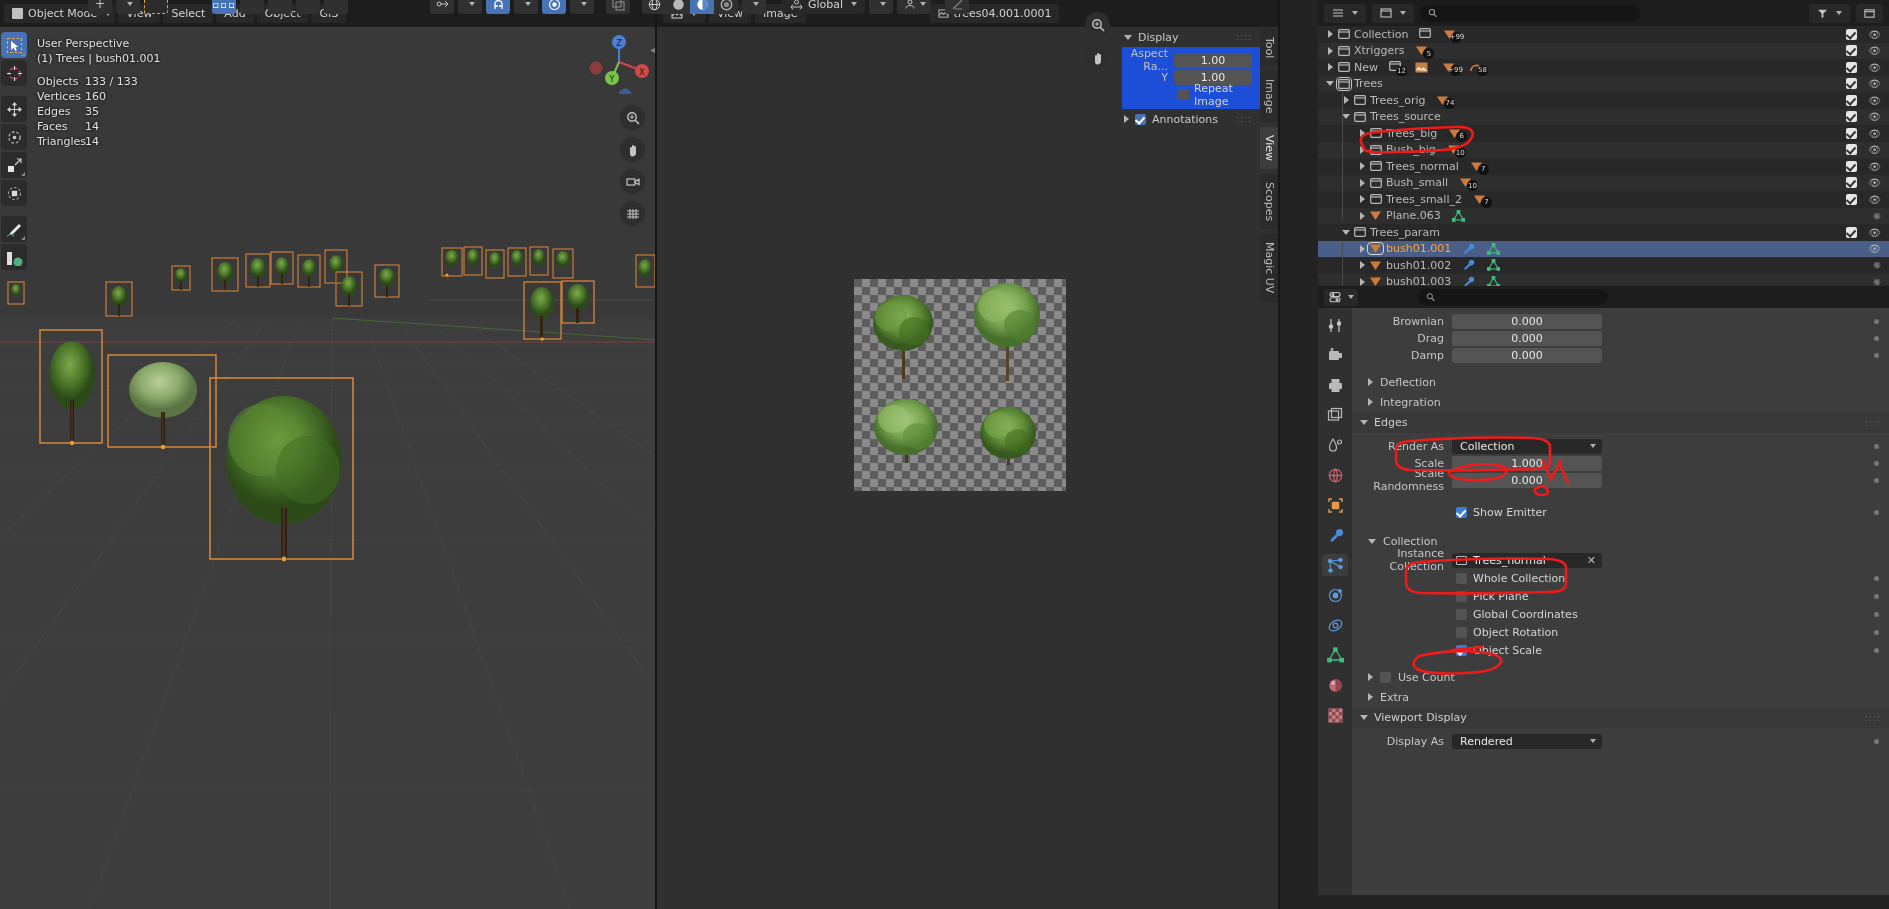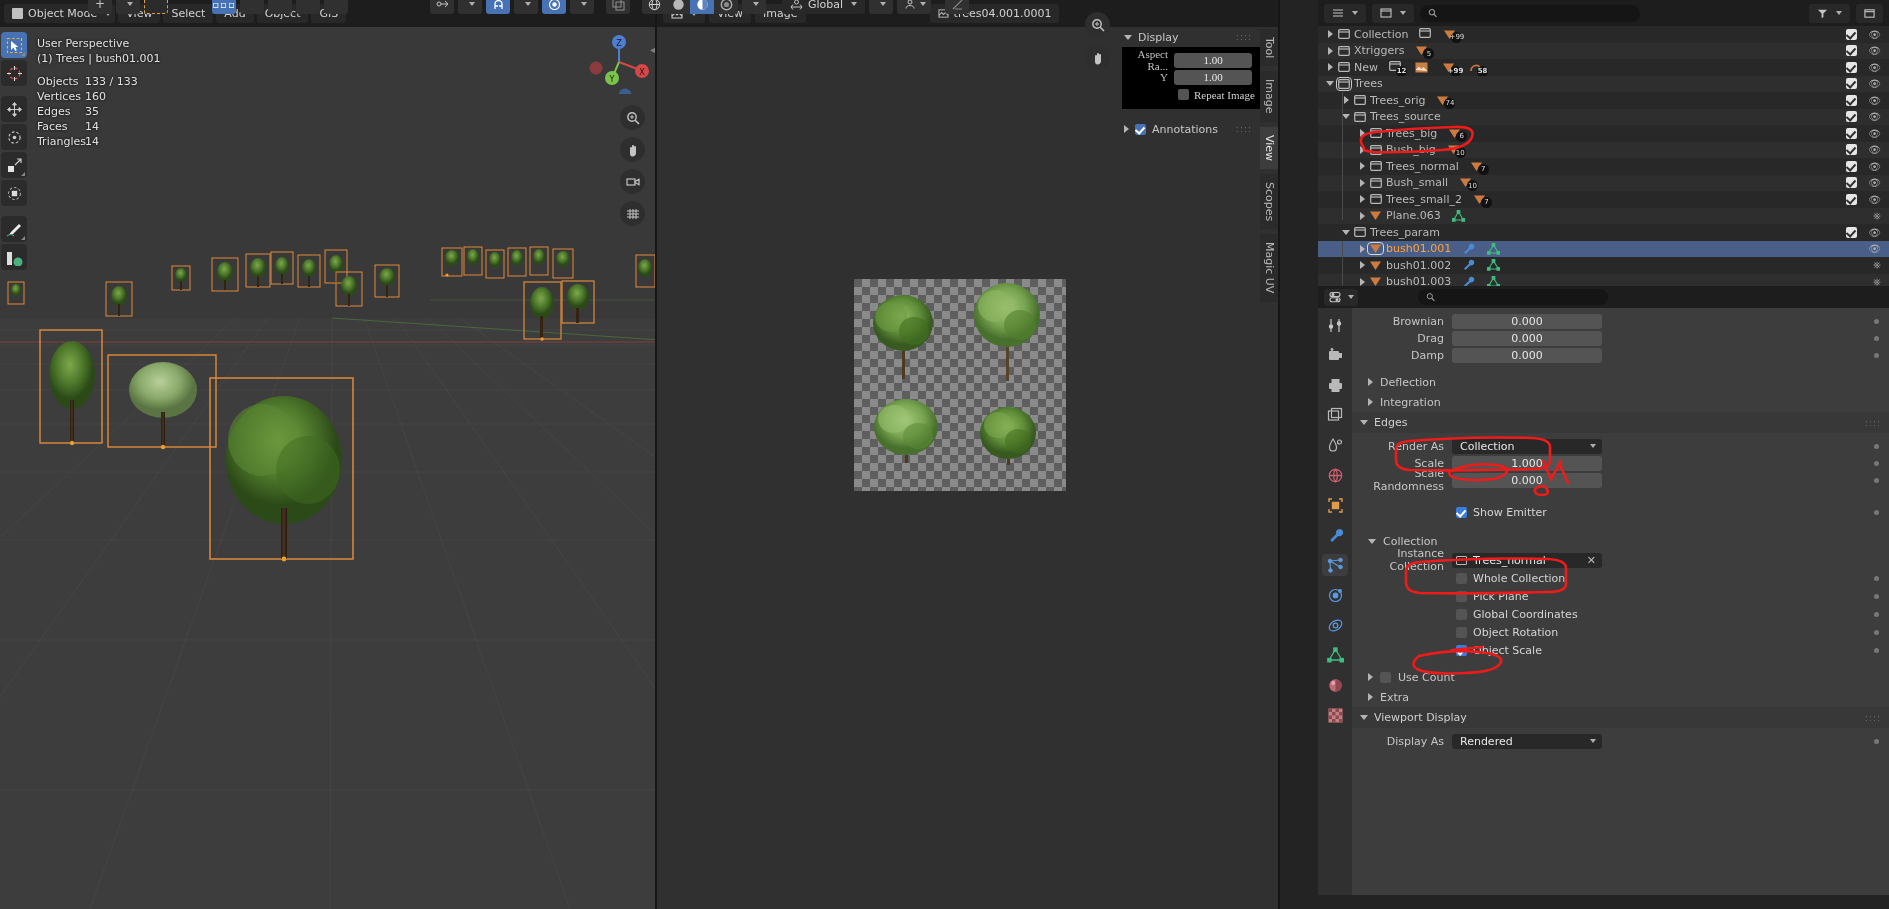--- a/index.html
+++ b/index.html
@@ -686,35 +686,35 @@
           </svg>
     </div>
   </div>
 
   <div id="ie-sidebar" style="width:142px; right:18px;">
     <div class="panel-hdr">
       <span class="tri-d"></span>
       <span>Display</span>
       <span class="dots">::::</span>
     </div>
-    <div style="background:#000000; padding:4px 0 6px 0; margin:0 0 0 4px;font-family:Liberation Serif, serif;">
+    <div style="background:#1d4ed8; padding:4px 0 6px 0; margin:0 0 0 4px;">
       <div class="row-field">
         <span class="rf-label">Aspect Ra...</span>
         <span class="rf-box">1.00</span>
       </div>
       <div class="row-field">
         <span class="rf-label">Y</span>
         <span class="rf-box">1.00</span>
       </div>
       <div class="cbrow" style="padding-left:56px;">
         <span class="cb"></span>
         <span>Repeat Image</span>
       </div>
     </div>
-    <div class="panel-hdr" style="margin-top:10px;justify-content:flex-end;">
+    <div class="panel-hdr" style="margin-top:0;justify-content:flex-end;">
       <span class="tri-r"></span>
       <span class="cb on"></span>
       <span>Annotations</span>
       <span class="dots">::::</span>
     </div>
   </div>
 
   <div id="ie-vtabs">
     <div class="vtab">
           <span>Tool</span>
@@ -839,21 +839,21 @@
           </span>
           <span class="ol-icon">
             <span style="display:inline-flex;align-items:center;">
               <svg width="12" height="10" viewBox="0 0 12 10" fill="none" stroke="#b9b9b9" stroke-width="1.2">
                 <rect x="0.7" y="0.7" width="10.6" height="8.6" rx="1"></rect>
                 <path d="M0.7 3h10.6"></path>
               </svg>
             </span>
           </span>
           <span class="ol-name">New</span>
-          <span style="display:inline-flex;margin-left:8px;gap:11px;font-weight:bold;">
+          <span style="display:inline-flex;align-items:center;margin-left:8px;gap:11px;">
             <span class="badge">
               <span style="display:inline-block"><svg width="12" height="10" viewBox="0 0 12 10" fill="none" stroke="#b9b9b9" stroke-width="1.2">
                   <rect x="0.7" y="0.7" width="10.6" height="8.6" rx="1"></rect>
                   <path d="M0.7 3h10.6"></path>
                 </svg></span>
               <span class="cnt">12</span>
             </span>
             <span class="badge">
               <svg width="13" height="11" viewBox="0 0 13 11">
                 <rect x="0.5" y="0.5" width="12" height="10" fill="#c77f45"></rect>

